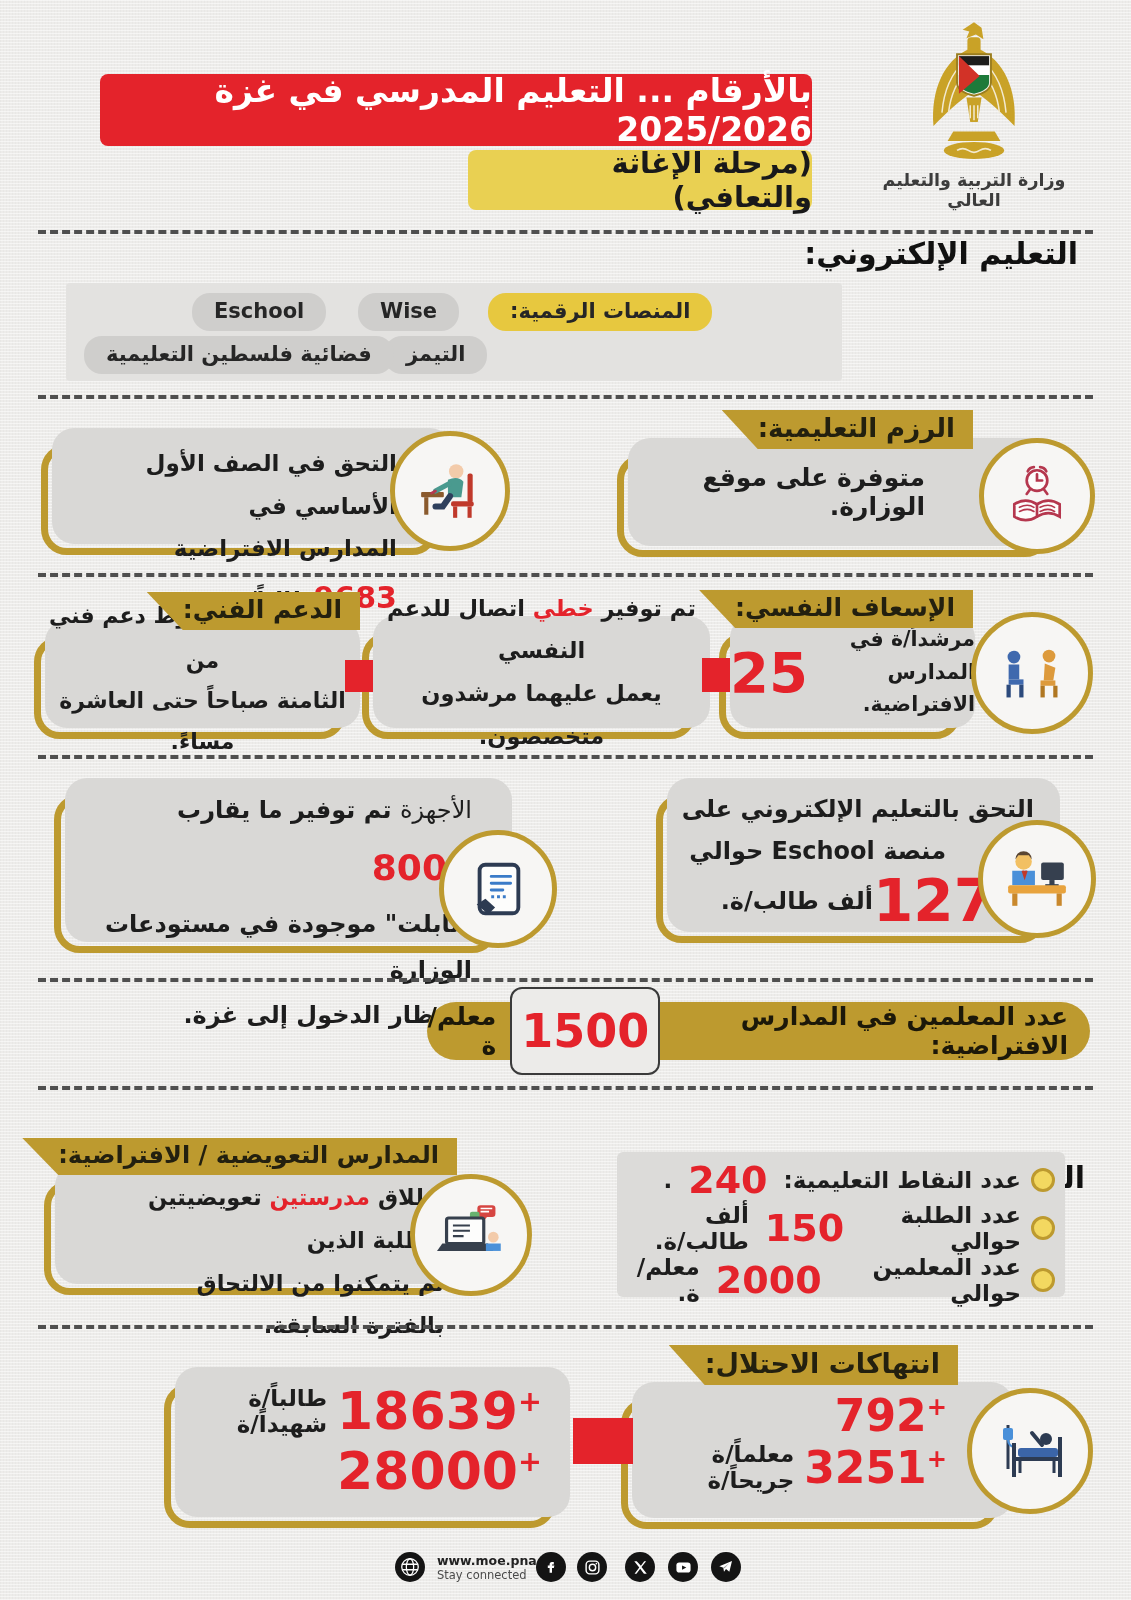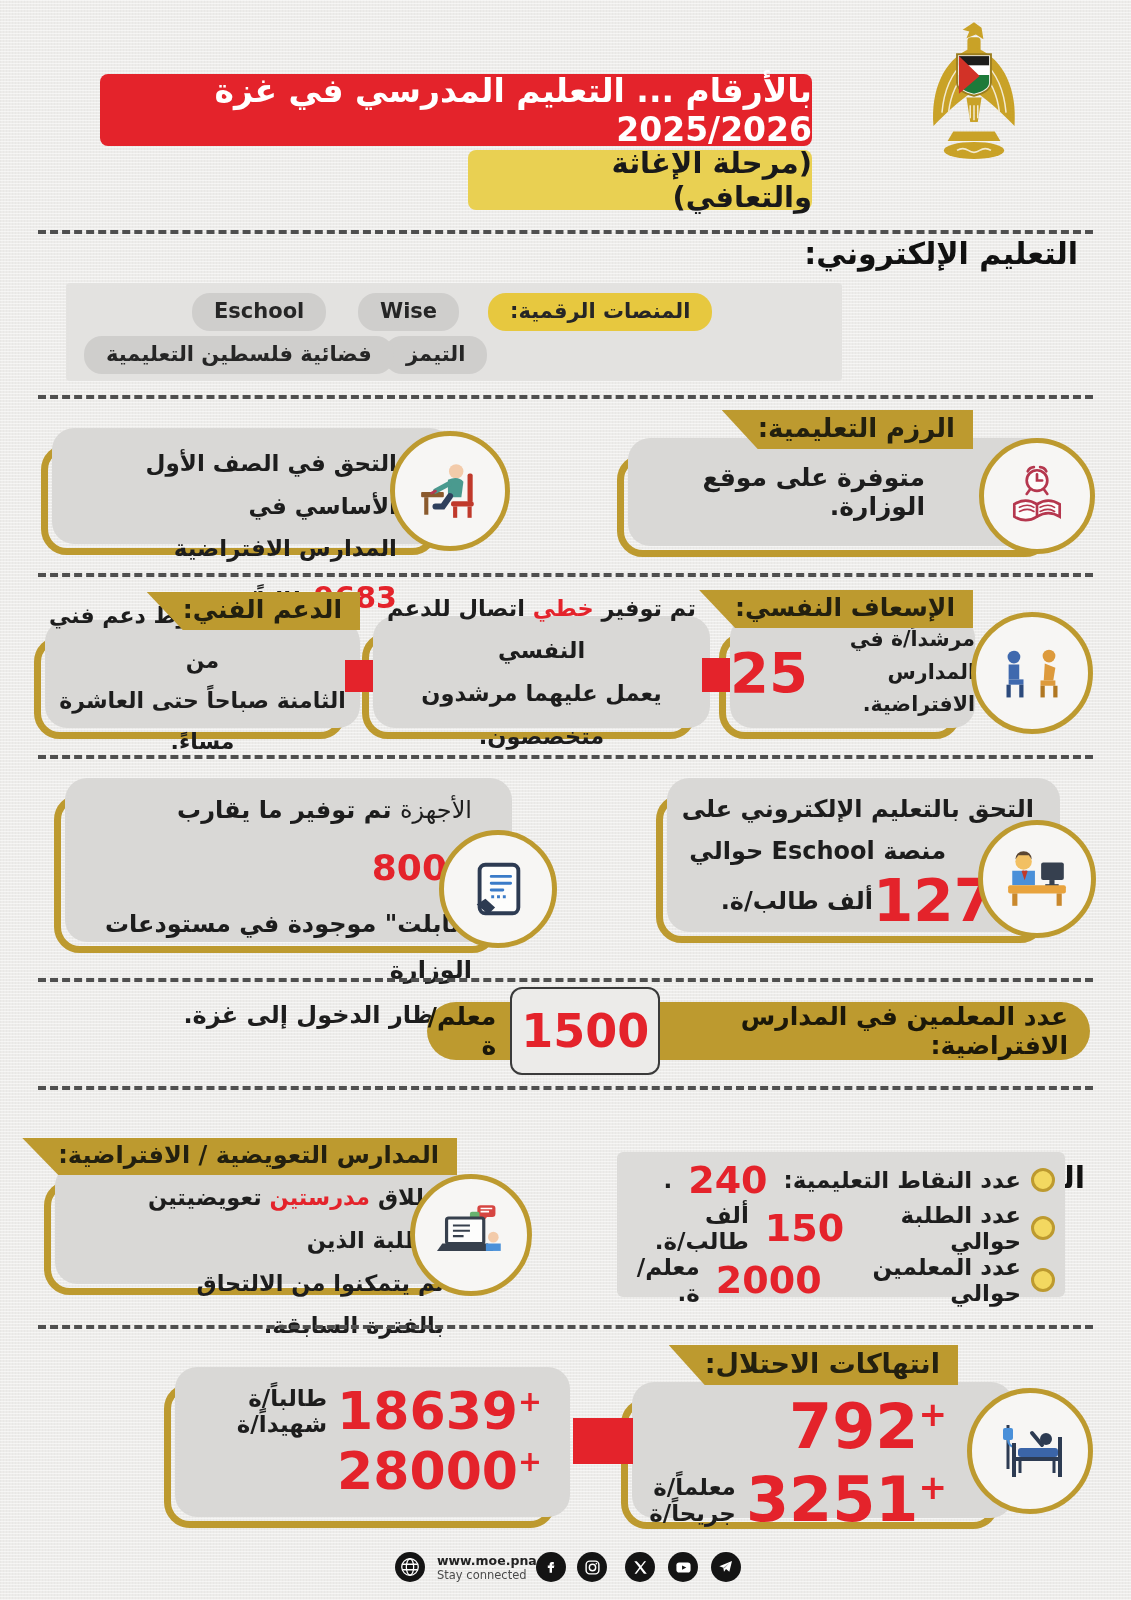--- a/index.html
+++ b/index.html
@@ -56,21 +56,21 @@
   
   .points-panel{left:617px; top:1152px; width:448px; height:145px; background:#dcdbd9; border-radius:6px;
     display:flex; flex-direction:column; justify-content:space-around; padding:6px 10px 6px 14px; box-sizing:border-box;}
   .point-row{display:flex; align-items:center; font-weight:bold; font-size:23px;}
   .bullet{width:18px; height:18px; border-radius:50%; background:#f3d860; border:3px solid #bd9a2f;
     margin-left:10px; flex:0 0 auto;}
   .point-row .num{font-size:38px; margin:0 16px;}
 
   
   .vio-row{display:flex; align-items:center; font-weight:bold; font-size:23px;}
-  .vio-row .bignum{font-size:62px; margin-left:10px;}
+  .vio-row .bignum{font-size:44px; margin-left:10px;}
   .footer-circle{position:absolute; width:30px; height:30px; border-radius:50%; background:#141414;
     display:flex; align-items:center; justify-content:center;}
   .footer-text{position:absolute; left:437px; top:1553px; direction:ltr; text-align:left;}
   .footer-text .site{font-size:12.5px; font-weight:bold; color:#222;}
   .footer-text .tag{font-size:11.5px; color:#4a4a4a;}
 </style>
 </head>
 <body>
 
 <div class="page">
@@ -101,20 +101,21 @@
       <g>
         <path d="M52 36 h36 v30 q0 10 -18 14 q-18 -4 -18 -14 z" fill="#f5f2ea" stroke="#9a7d1e" stroke-width="2"></path>
         <path d="M54 38 h32 v10 h-32 z" fill="#1d1d1b"></path>
         <path d="M54 48 h32 v10 h-32 z" fill="#ffffff"></path>
         <path d="M54 58 h32 v8 q0 8 -16 12 q-16 -4 -16 -12 z" fill="#1d7a3a"></path>
         <path d="M54 38 l22 21 -22 19 z" fill="#d23227"></path>
       </g>
       <ellipse cx="70" cy="138" rx="32" ry="9" fill="#c9a227"></ellipse>
       <path d="M52 138 q6 -4 12 0 q6 4 12 0 q6 -4 12 0" stroke="#f3ead0" stroke-width="1.8" fill="none"></path>
     </svg>
+    <div class="ministry-name">وزارة التربية والتعليم العالي</div>
   </div>
 
   <div class="divider" style="top:230px"></div>
 
   <div class="abs section-title" style="right:53px; top:236px;">التعليم الإلكتروني:</div>
   <div class="abs platforms-panel"></div>
   <div class="chip yellow" style="left:488px; top:293px;">المنصات الرقمية:</div>
   <div class="chip" style="left:358px; top:293px;">Wise</div>
   <div class="chip" style="left:192px; top:293px;">Eschool</div>
   <div class="chip" style="left:384px; top:336px;">التيمز</div>

